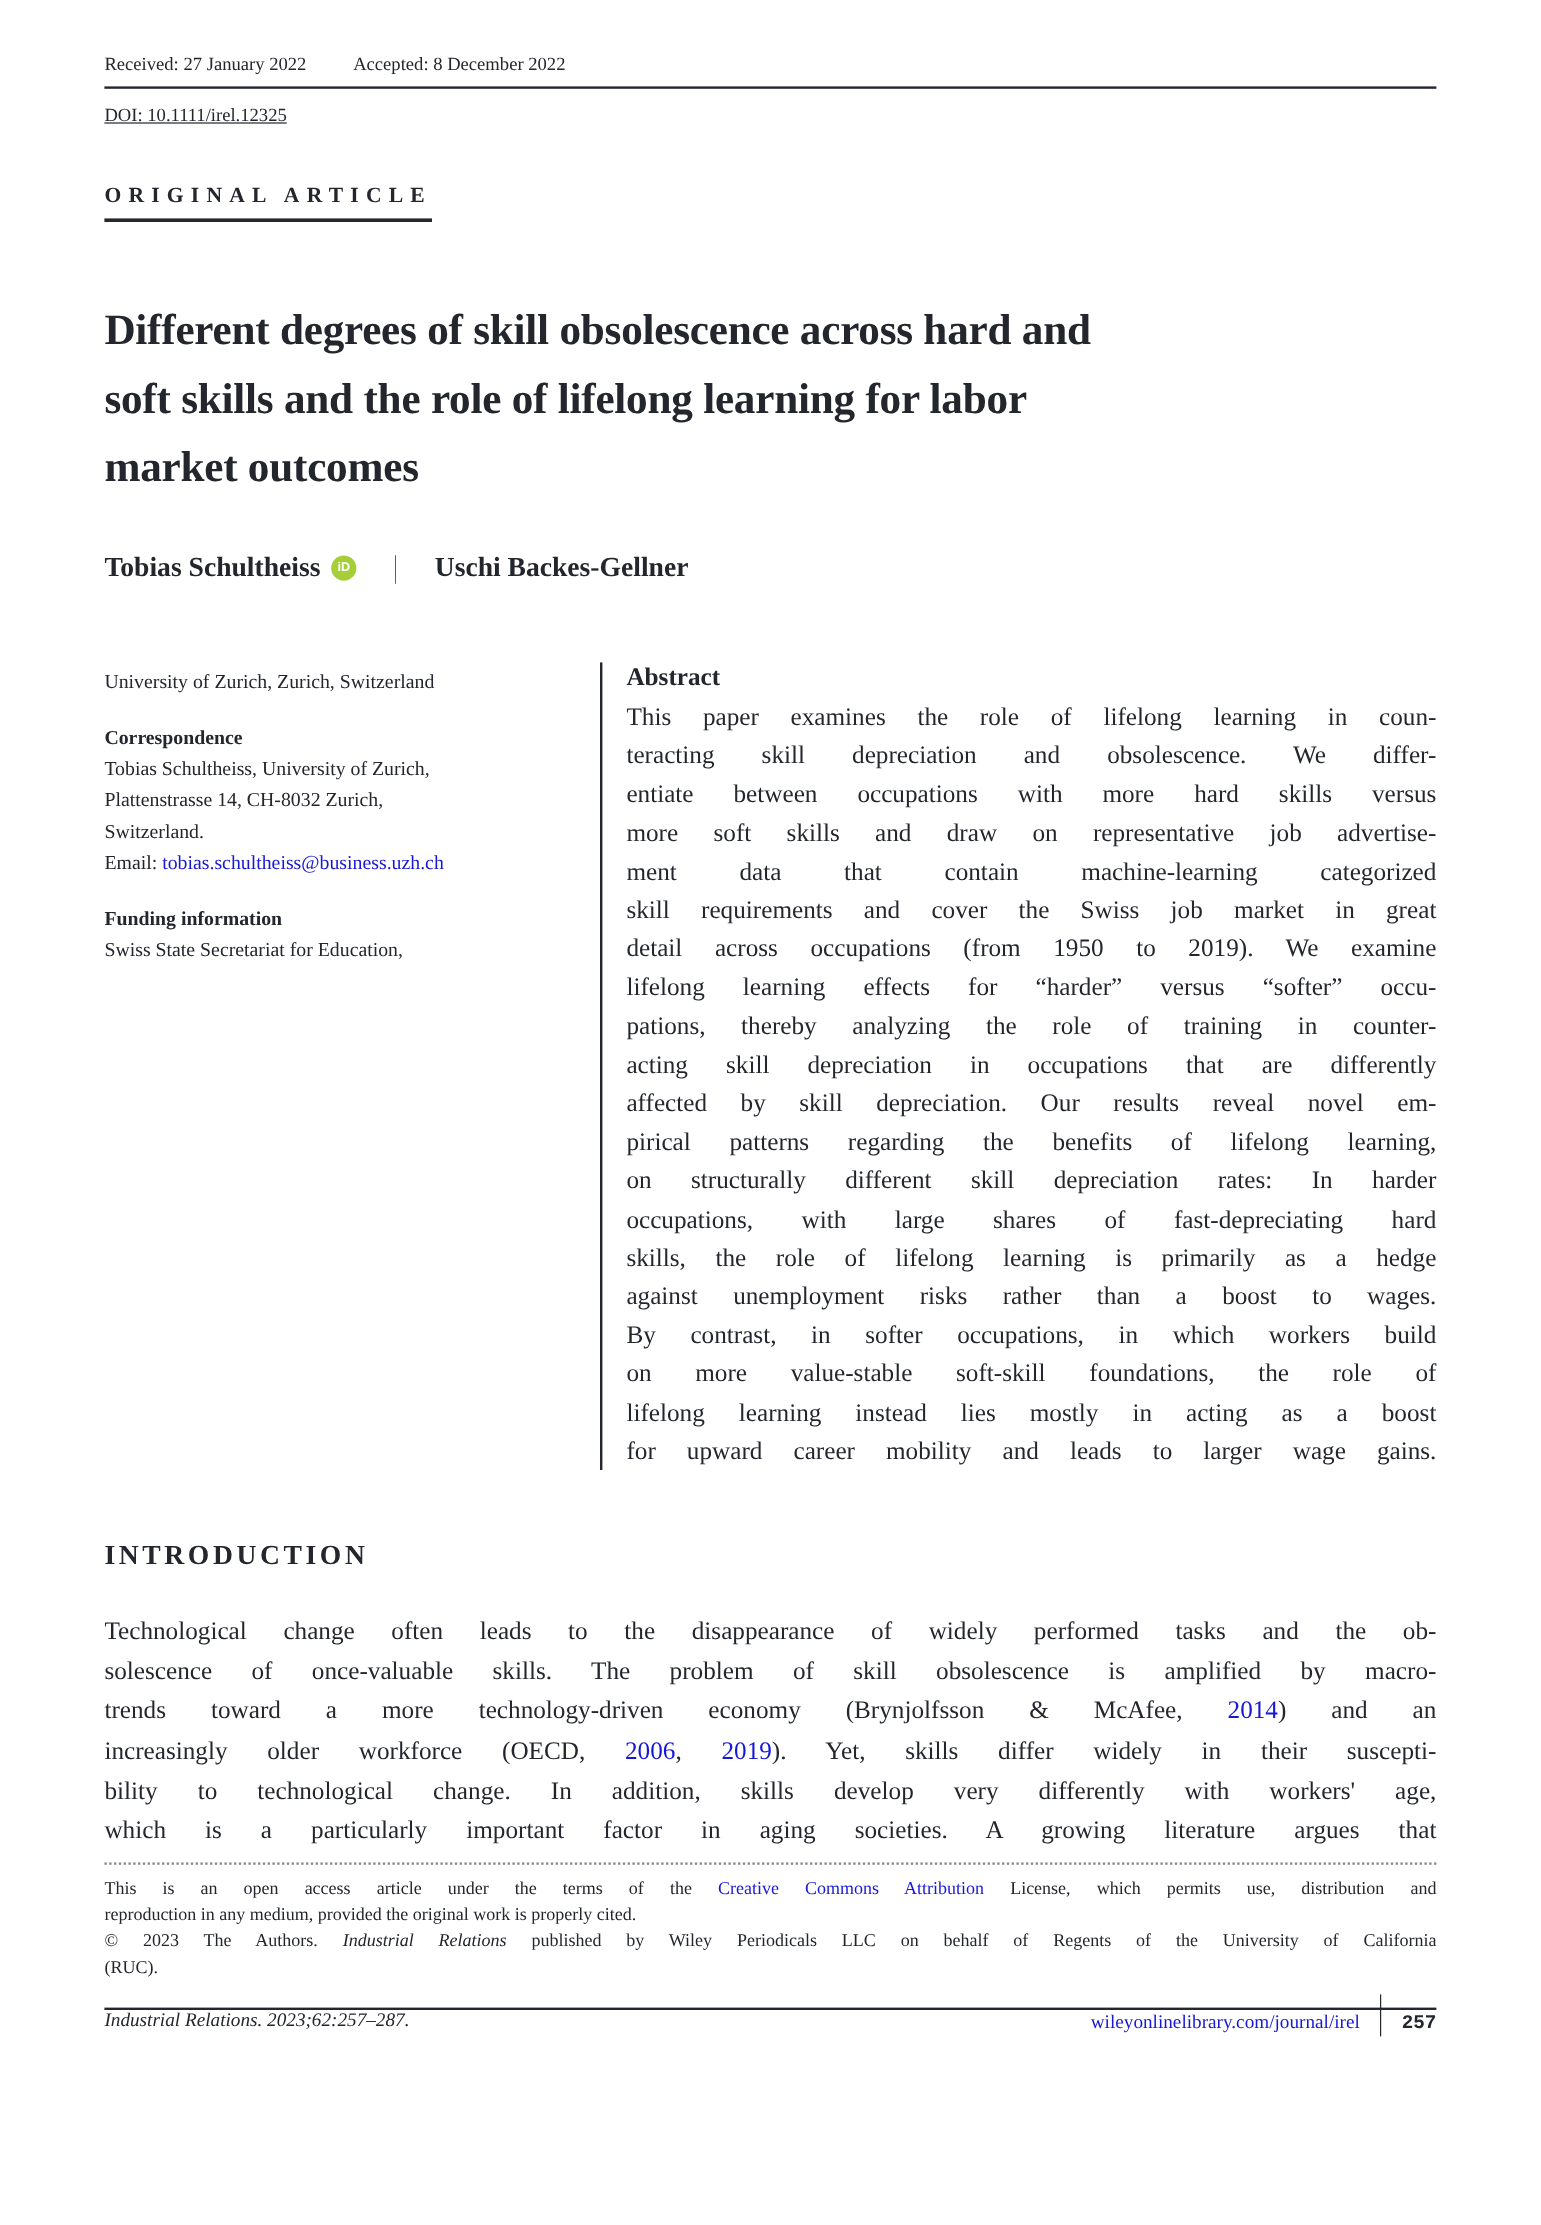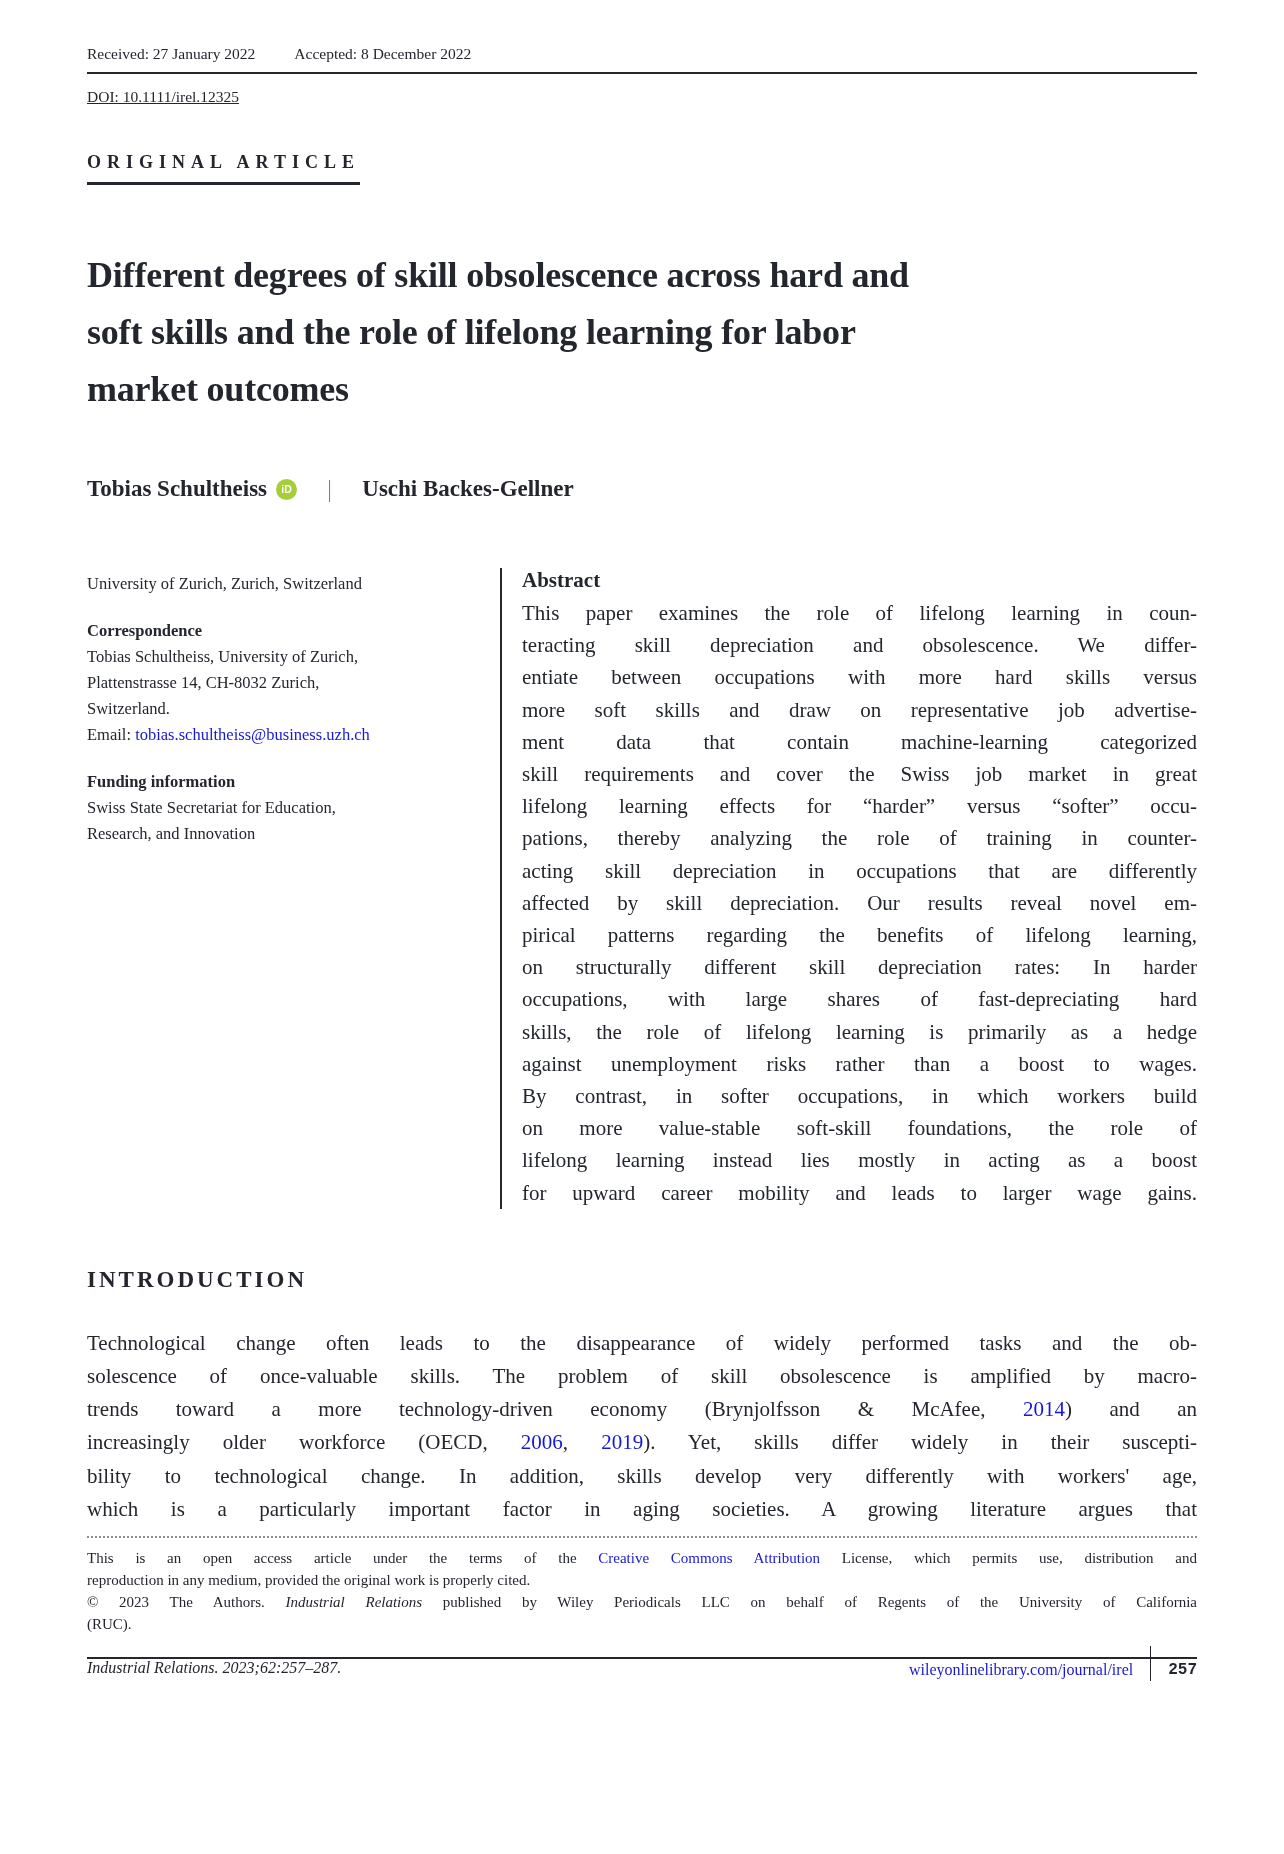--- a/index.html
+++ b/index.html
@@ -23,21 +23,21 @@
   .meta-divider{width:0;border-left:1.2px solid var(--rule);margin:0 19px -9px 19px;}
   .doi{margin-top:14px;font-size:15.5px;text-decoration:underline;}
 
   
   .article-type{display:inline-block;margin-top:46px;font-weight:bold;font-size:18px;letter-spacing:6px;padding-bottom:9px;border-bottom:3px solid var(--rule);}
 
   
   .title{margin-top:62px;font-size:36px;font-weight:bold;line-height:57px;letter-spacing:-0.2px;}
 
   
-  .authors{margin-top:56px;display:flex;align-items:center;font-size:23px;font-weight:bold;}
+  .authors{margin-top:40px;display:flex;align-items:center;font-size:23px;font-weight:bold;}
   .orcid-icon{width:21px;height:21px;border-radius:50%;background:#a6ce39;color:#ffffff;
     font-family:"Liberation Sans",sans-serif;font-size:10.5px;font-weight:bold;
     display:inline-flex;align-items:center;justify-content:center;margin-left:9px;flex:none;cursor:pointer;}
   .author-sep{font-weight:normal;font-size:26px;color:#44474e;margin:0 30px;transform:scaleX(.55);}
 
   
   .cols{display:flex;margin-top:64px;}
   .left-col{width:413px;flex:none;padding-right:26px;font-size:16.5px;line-height:26px;padding-top:3px;}
   .left-col .block{margin-top:21px;}
   .block-label{font-weight:bold;}
@@ -107,33 +107,33 @@
             <div class="tline">Tobias Schultheiss, University of Zurich,</div>
             <div class="tline">Plattenstrasse 14, CH-8032 Zurich,</div>
             <div class="tline">Switzerland.</div>
           </div>
         <div><span>Email: </span><span class="link">tobias.schultheiss@business.uzh.ch</span></div>
       </div>
       <div class="block">
         <div class="block-label">Funding information</div>
         <div>
             <div class="tline">Swiss State Secretariat for Education,</div>
-            <div class="tline">Research, and Innovation</div>
           </div>
       </div>
     </div>
     <div class="right-col">
       <div class="abstract-heading">Abstract</div>
       <div class="abstract-body">
           <div class="tline">This paper examines the role of lifelong learning in coun-</div>
           <div class="tline">teracting skill depreciation and obsolescence. We differ-</div>
           <div class="tline">entiate between occupations with more hard skills versus</div>
           <div class="tline">more soft skills and draw on representative job advertise-</div>
           <div class="tline">ment data that contain machine-learning categorized</div>
           <div class="tline">skill requirements and cover the Swiss job market in great</div>
+          <div class="tline">detail across occupations (from 1950 to 2019). We examine</div>
           <div class="tline">lifelong learning effects for “harder” versus “softer” occu-</div>
           <div class="tline">pations, thereby analyzing the role of training in counter-</div>
           <div class="tline">acting skill depreciation in occupations that are differently</div>
           <div class="tline">affected by skill depreciation. Our results reveal novel em-</div>
           <div class="tline">pirical patterns regarding the benefits of lifelong learning,</div>
           <div class="tline">on structurally different skill depreciation rates: In harder</div>
           <div class="tline">occupations, with large shares of fast-depreciating hard</div>
           <div class="tline">skills, the role of lifelong learning is primarily as a hedge</div>
           <div class="tline">against unemployment risks rather than a boost to wages.</div>
           <div class="tline">By contrast, in softer occupations, in which workers build</div>

